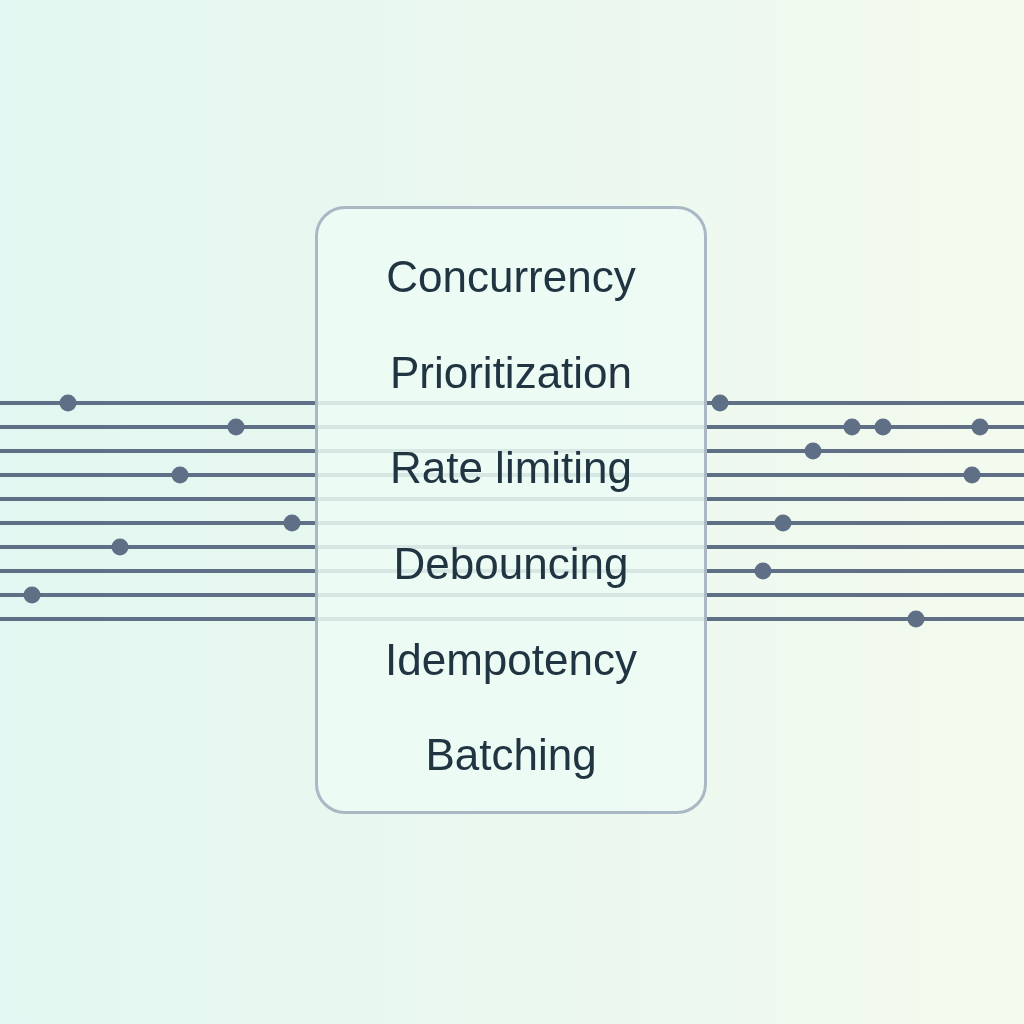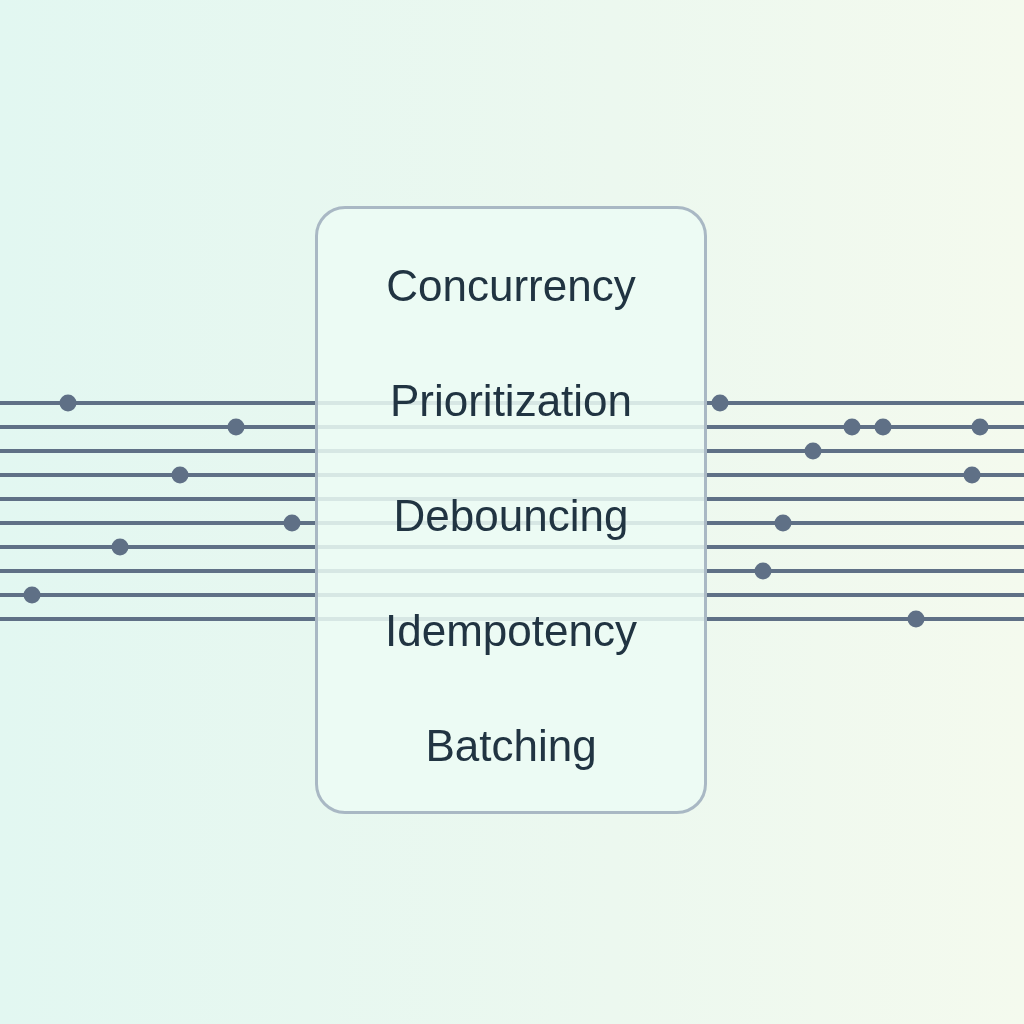--- a/index.html
+++ b/index.html
@@ -89,20 +89,23 @@
     </svg>
 
   <div class="technique-card" style="background: rgba(236, 251, 245, 0.85); border-color: rgb(169, 184, 196);">
     <div class="technique-row">
       <span class="technique-label" style="color: rgb(33, 52, 66);">Concurrency</span>
     </div>
     <div class="technique-row">
       <span class="technique-label" style="color: rgb(33, 52, 66);">Prioritization</span>
     </div>
     <div class="technique-row">
+      <span class="technique-label" style="color: rgb(33, 52, 66);">Rate limiting</span>
+    </div>
+    <div class="technique-row">
       <span class="technique-label" style="color: rgb(33, 52, 66);">Debouncing</span>
     </div>
     <div class="technique-row">
       <span class="technique-label" style="color: rgb(33, 52, 66);">Idempotency</span>
     </div>
     <div class="technique-row">
       <span class="technique-label" style="color: rgb(33, 52, 66);">Batching</span>
     </div>
   </div>
 

